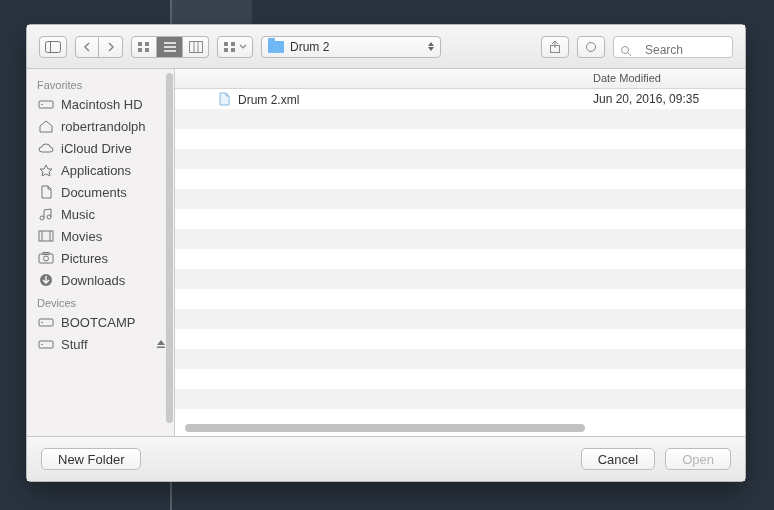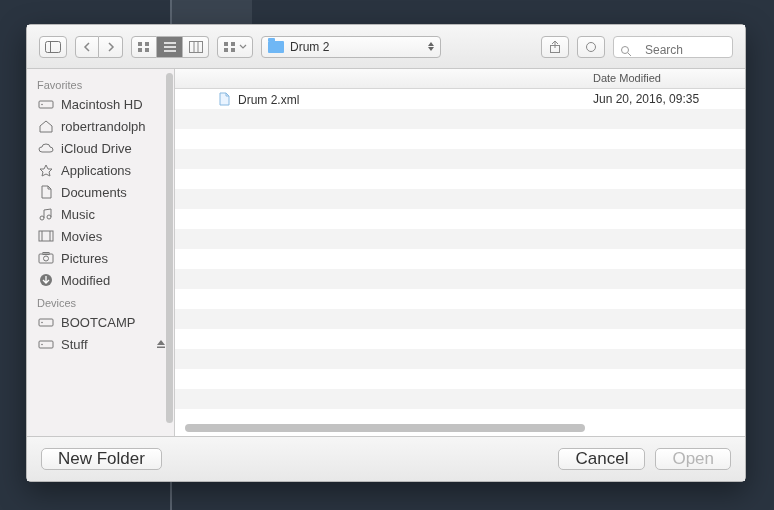--- a/index.html
+++ b/index.html
@@ -73,21 +73,21 @@
 .row .cell-name { flex:1; display:flex; align-items:flex-end; gap:6px; padding-left:11px;margin-left:30px;}
 .row .cell-date { width:160px; padding-left:8px;}
 .file-ico { width:16px; height:16px; display:flex; align-items:center; justify-content:center;}
 .hscroll { position:absolute; left:10px; right:160px; bottom:4px; height:8px; background:#c2c2c2; border-radius:4px;}
 .footer {
   height: 44px; display:flex; align-items:center; padding: 0 14px; gap:10px;
   background: linear-gradient(#f6f6f6,#e8e8e8);
 }
 .btn {
   height:22px; padding: 8px 16px; background:linear-gradient(#fff,#f2f2f2);
-  border:1px solid #bcbcbc; border-radius:5px; font-size:17px; color:#333;
+  border:1px solid #bcbcbc; border-radius:5px; font-size:13px; color:#333;
   display:flex; align-items:center; justify-content:center;
 }
 .btn.disabled { color:#b5b5b5; }
 </style>
 </head>
 <body>
 
 <div class="bg-strip"></div>
 <div class="bg-strip2"></div>
 
@@ -250,21 +250,21 @@
           </span>
           <span>Pictures</span>
         </div>
       <div class="sb-item">
           <span class="ico">
             <svg width="14" height="14">
               <circle cx="7" cy="7" r="6" fill="#777"></circle>
               <path d="M7 3 L7 9 M4 7 L7 10 L10 7" fill="none" stroke="#fff" stroke-width="1.3"></path>
             </svg>
           </span>
-          <span>Modified</span>
+          <span>Downloads</span>
         </div>
 
       <div class="sb-section">Devices</div>
       <div class="sb-item">
           <span class="ico">
             <svg width="16" height="12">
               <rect x="1" y="3" width="14" height="7" rx="1" fill="none" stroke="#777"></rect>
               <circle cx="4" cy="6.5" r="0.8" fill="#777"></circle>
             </svg>
           </span>

